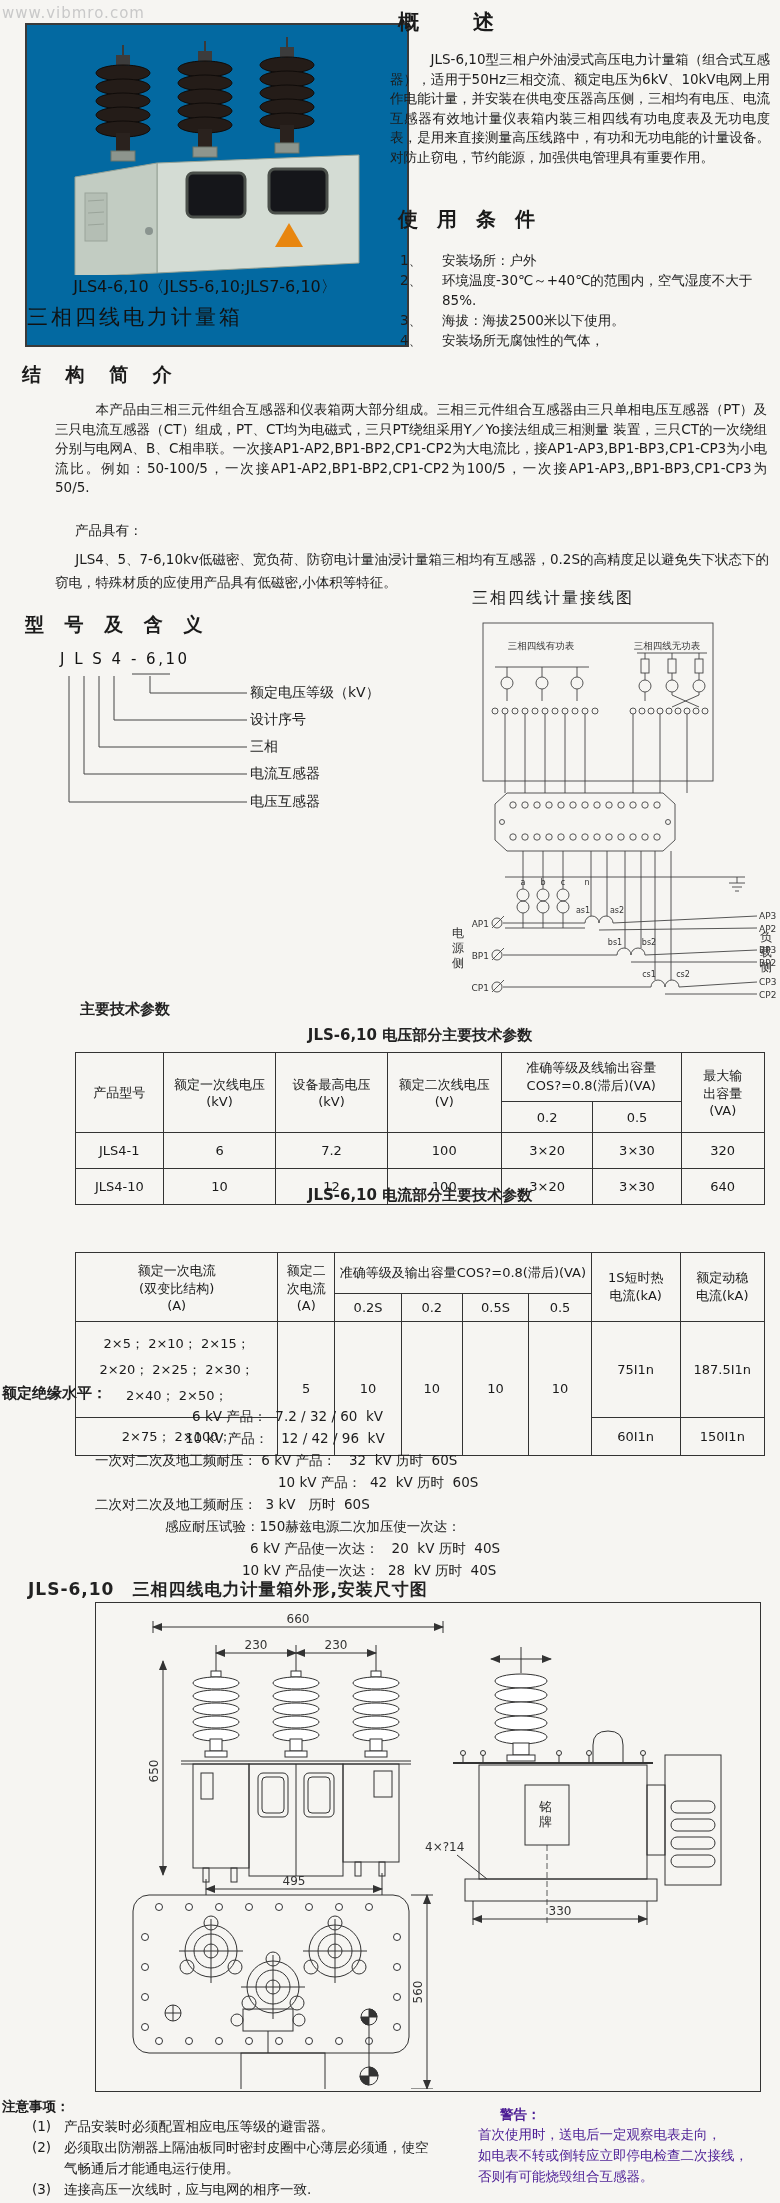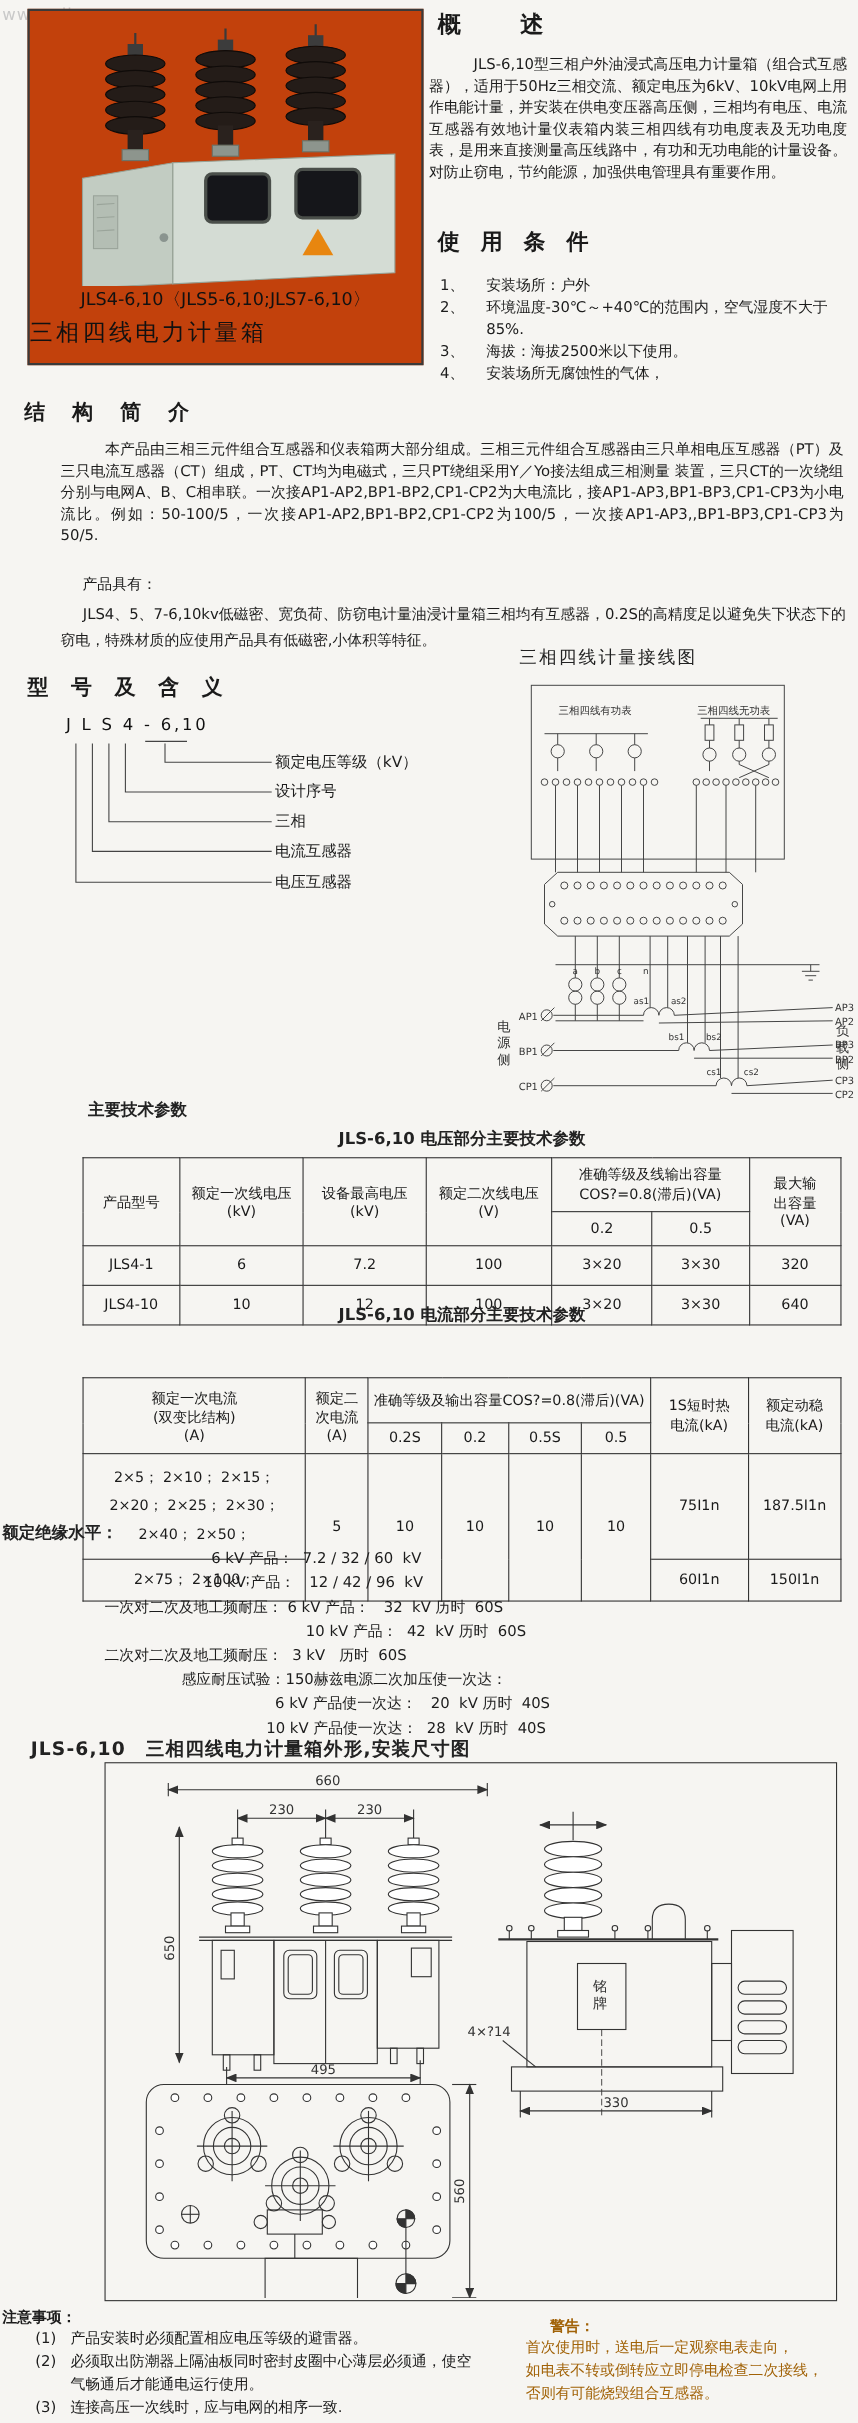--- a/index.html
+++ b/index.html
@@ -1,20 +1,20 @@
 <!DOCTYPE html>
 <html><head>
 <meta charset="utf-8">
 <style>
   html,body{margin:0;padding:0;background:#e9e8e5;}
   .page{position:relative;width:780px;height:2203px;background:#f6f5f2;
         font-family:"DejaVu Sans",sans-serif;color:#222;overflow:hidden;}
   .abs{position:absolute;}
   .watermark{left:2px;top:4px;font-size:15px;color:#c9c9c9;letter-spacing:1px;}
-  .photo-box{left:25px;top:8px;width:356px;height:320px;border:2px solid #3a3a3a;background:#c2410c;}
+  .photo-box{left:25px;top:23px;width:356px;height:320px;border:2px solid #3a3a3a;background:#0369a1;padding-left:24px;}
   .cap1{left:0;top:252px;width:356px;text-align:center;font-size:16px;color:#111;}
   .cap2{left:0;top:278px;width:356px;text-align:left;font-size:21px;letter-spacing:3px;color:#111;}
   .h1{font-weight:bold;color:#1a1a1a;}
   .overview-title{left:398px;top:8px;font-size:21px;letter-spacing:4px;}
   .overview-body{left:390px;top:50px;width:380px;font-size:13.5px;line-height:19.5px;
                  text-indent:3em;text-align:justify;color:#1c1c1c;}
   .usage-title{left:398px;top:206px;font-size:20px;letter-spacing:6px;}
   .usage-list{left:400px;top:250px;width:366px;font-size:13.5px;color:#1c1c1c;}
   .u-item{display:flex;line-height:20px;}
   .u-num{width:42px;flex:none;}
@@ -39,21 +39,21 @@
   .ins-title{left:2px;top:1384px;font-size:15px;font-weight:bold;}
   .ins-line{font-size:13.5px;white-space:pre;color:#1c1c1c;}
   .outline-title{left:28px;top:1578px;font-size:17px;font-weight:bold;letter-spacing:1px;}
   .outline-box{left:95px;top:1602px;width:664px;height:488px;border:1.5px solid #333;}
   .nameplate{width:16px;font-size:13px;line-height:15px;word-break:break-all;color:#333;}
   .notes{left:2px;top:2098px;width:436px;font-size:13.5px;color:#1c1c1c;}
   .notes-title{font-weight:bold;}
   .n-item{display:flex;line-height:21px;}
   .n-num{width:32px;flex:none;margin-left:30px;}
   .n-text{flex:1;white-space:pre-wrap;}
-  .warning{left:448px;top:2106px;width:330px;font-size:13.5px;color:#a16207;}
+  .warning{left:448px;top:2106px;width:330px;font-size:13.5px;color:#4c1d95;}
   .warning-title{margin-left:52px;font-weight:bold;}
   .w-line{margin-left:30px;line-height:21px;}
   svg text{font-family:"DejaVu Sans",sans-serif;fill:#333;}
 </style>
 </head>
 <body>
 
 <div class="page">
 
   <div class="abs watermark">www.vibmro.com</div>

